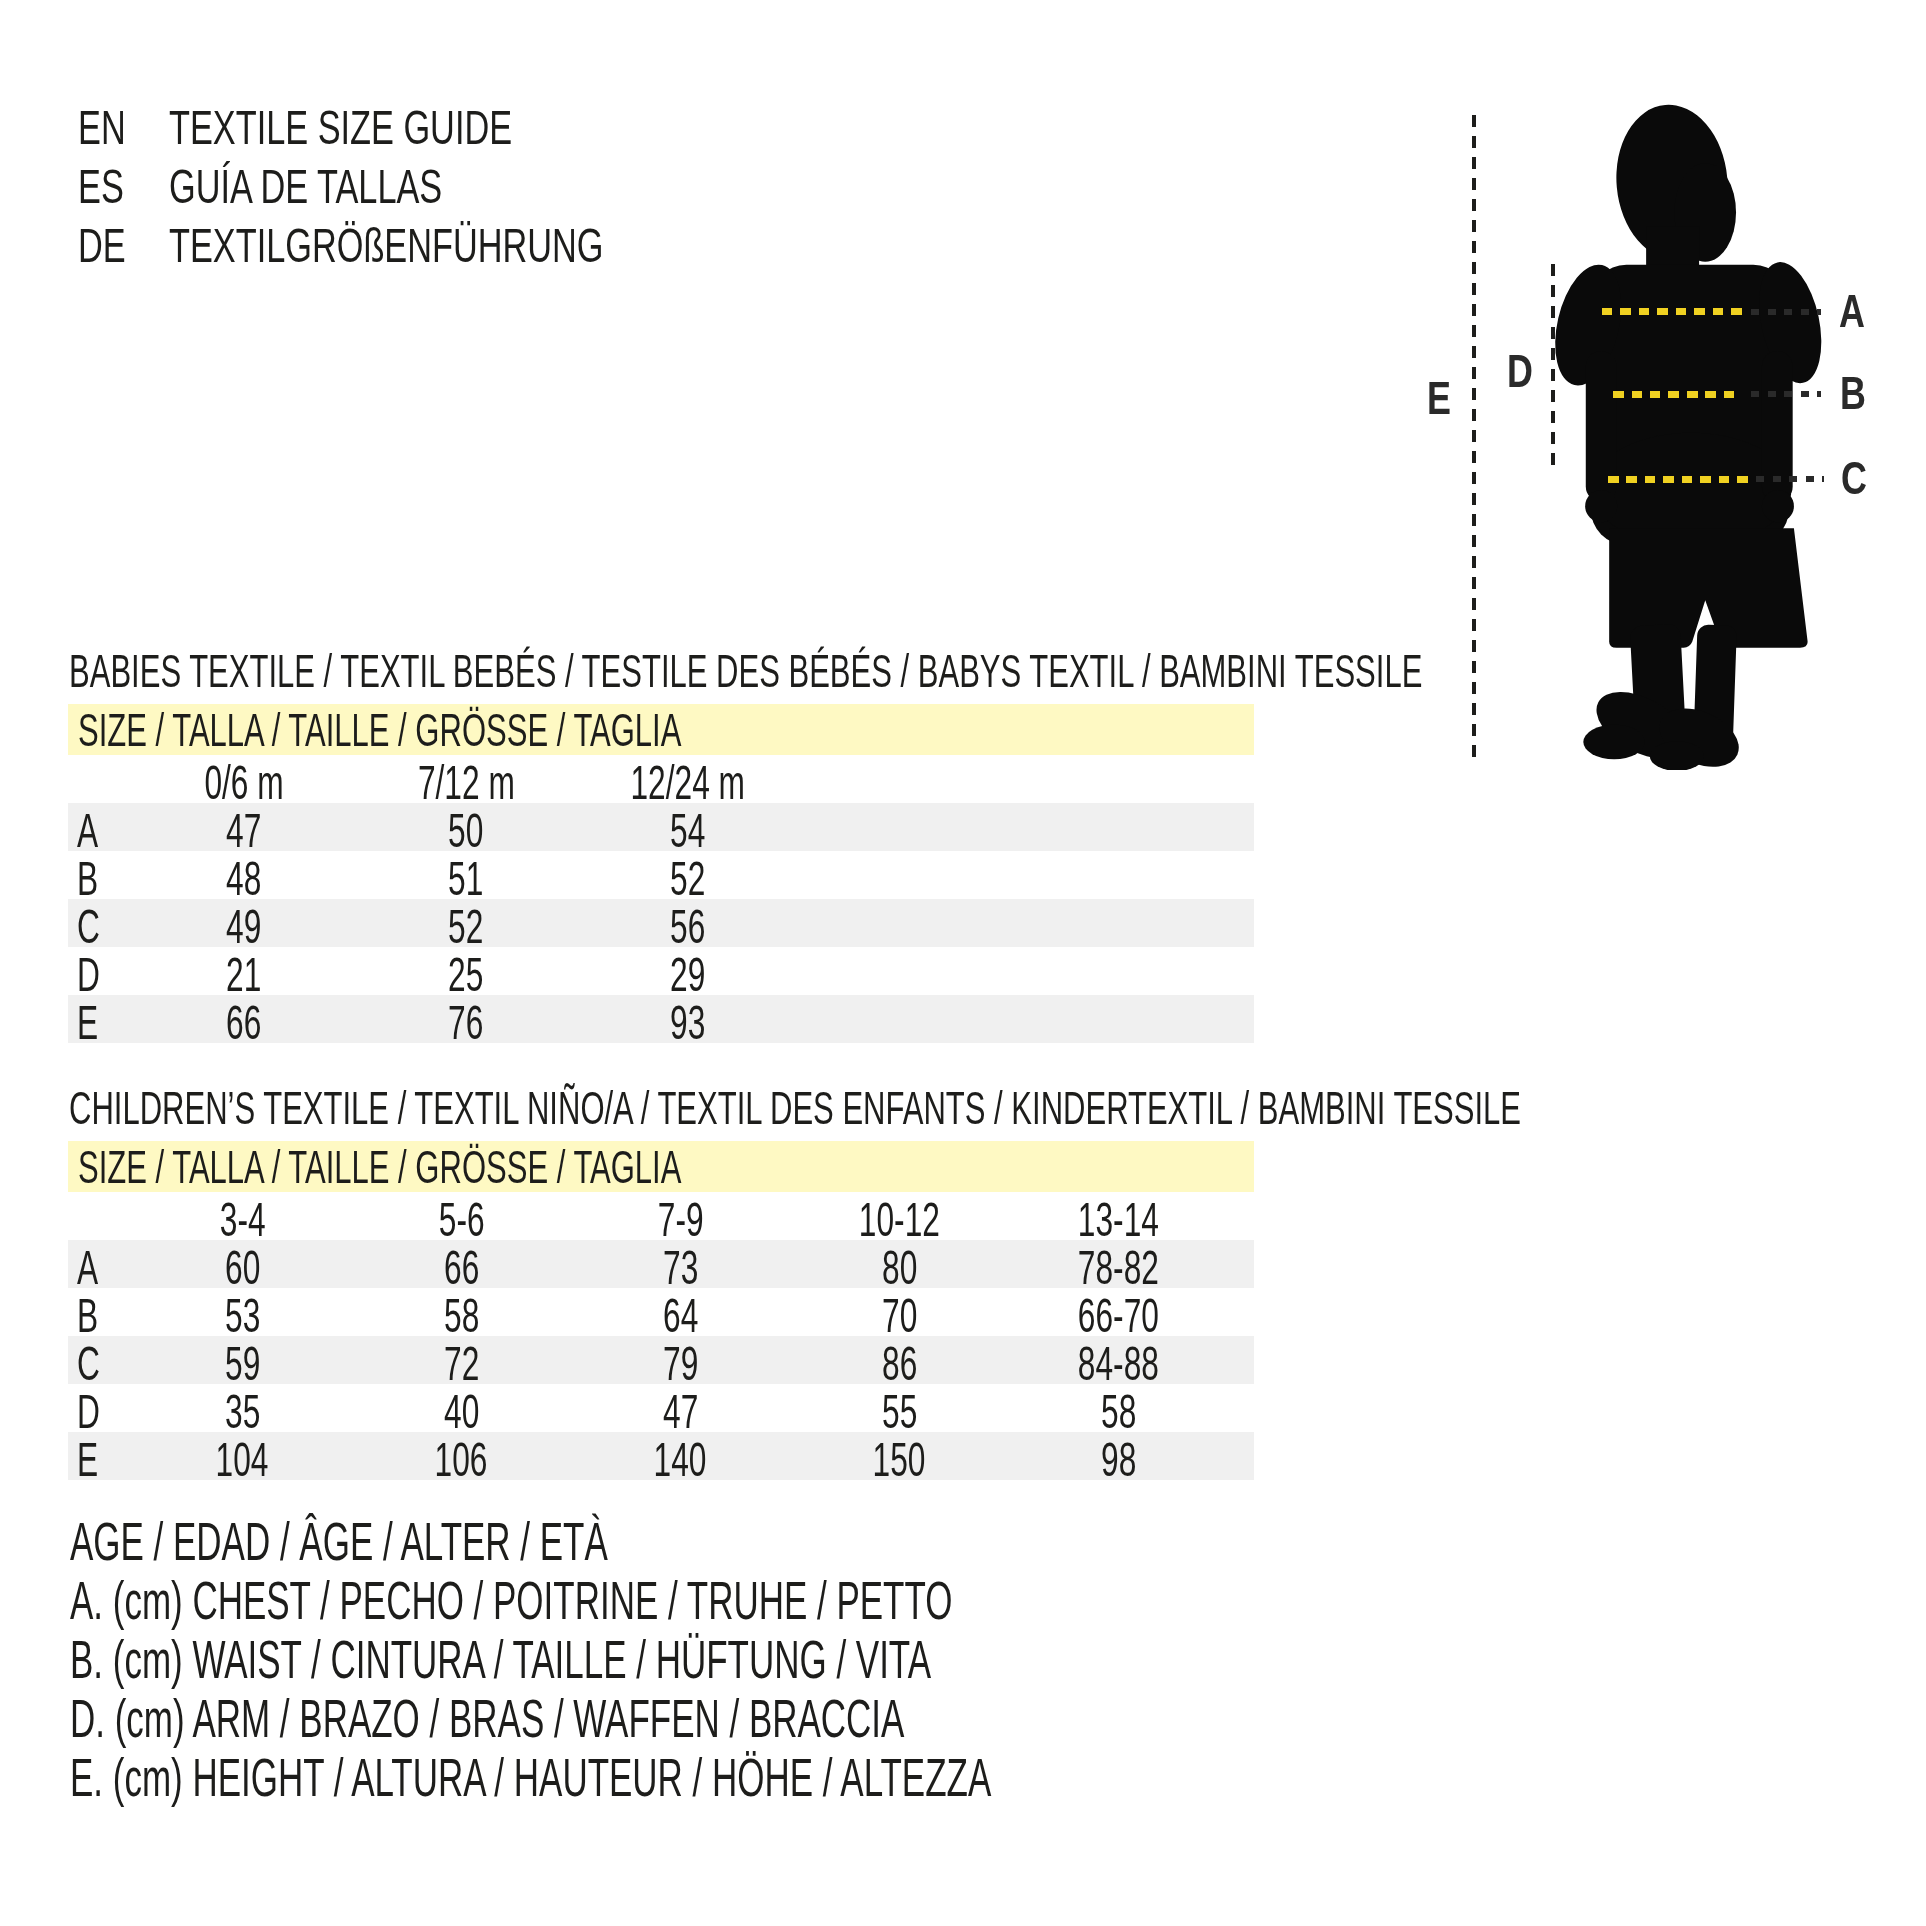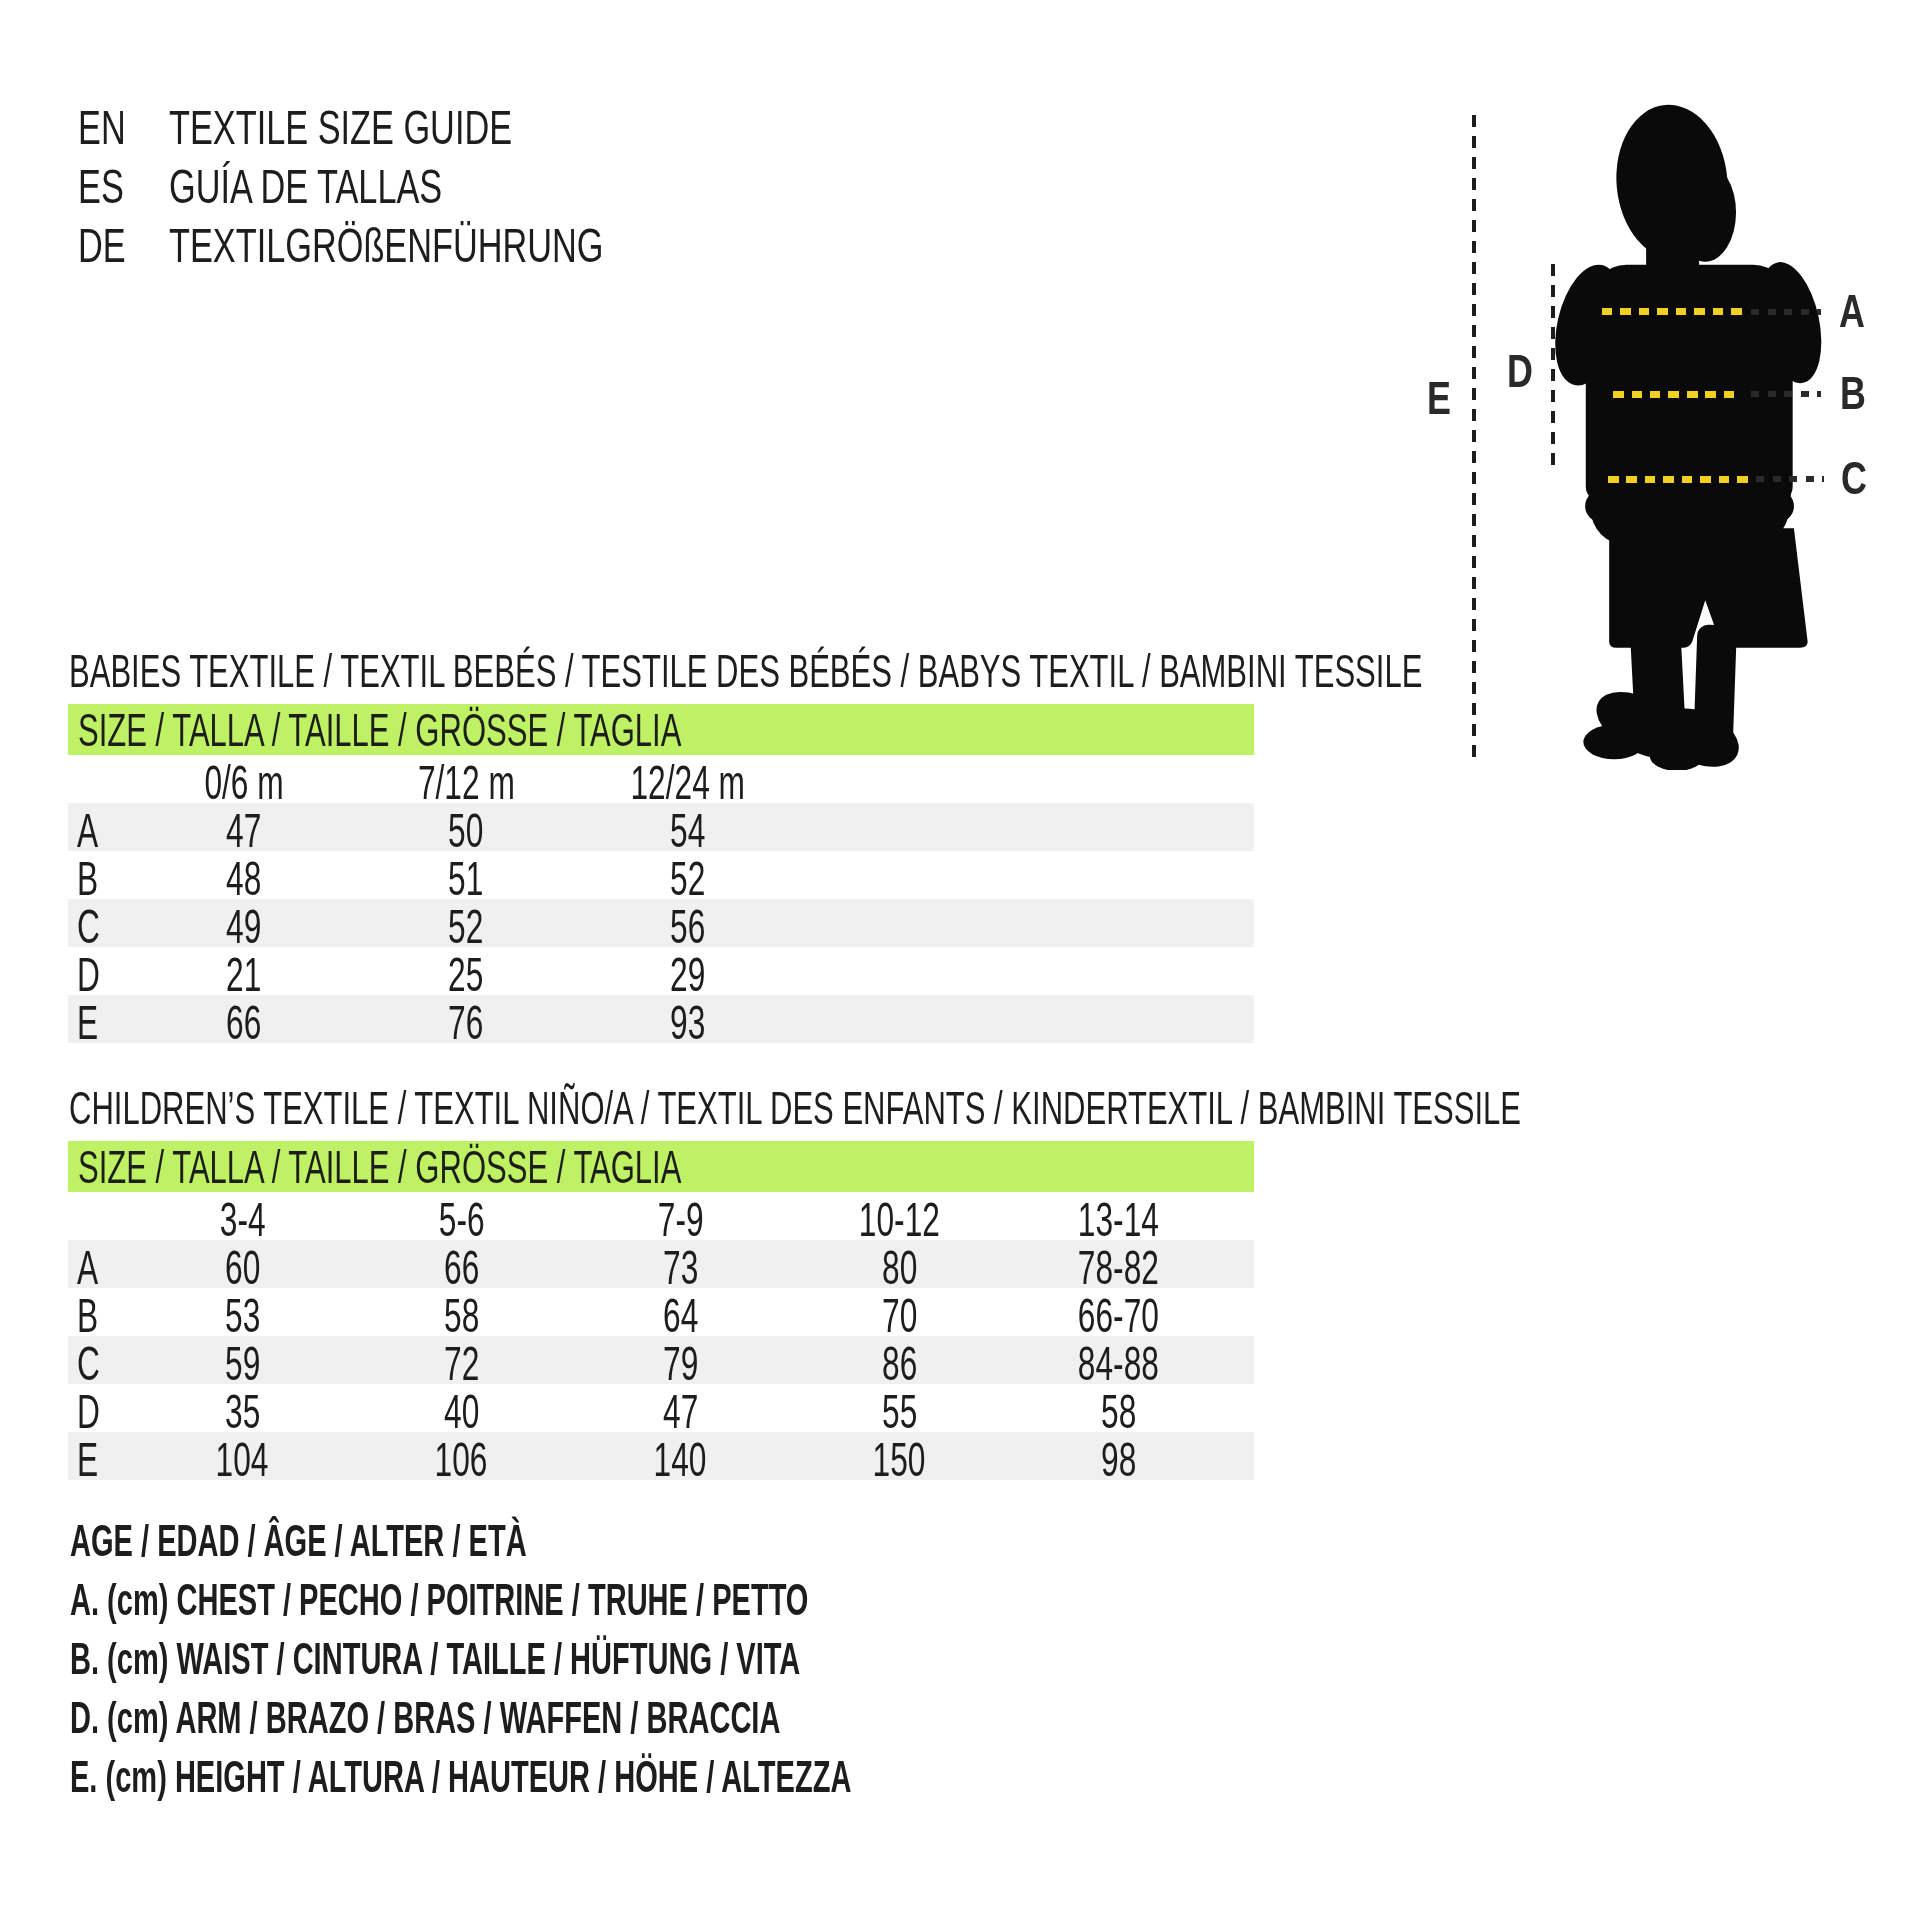--- a/index.html
+++ b/index.html
@@ -44,34 +44,34 @@
 
   
   .sec-title{position:absolute;left:69px;font-size:47px;line-height:49px;}
   .sec-title.babies{top:646px;}
   .sec-title.children{top:1083px;}
 
   
   .sizetable{position:absolute;left:68px;width:1186px;}
   .sizetable.babies{top:704px;}
   .sizetable.children{top:1141px;}
-  .size-bar{height:51px;background:#bef264;display:flex;align-items:center;padding-left:10px;
+  .size-bar{height:51px;background:#fef9c3;display:flex;align-items:center;padding-left:10px;
     font-size:47px;box-sizing:border-box;}
   .trow{display:grid;height:48px;align-items:center;font-size:48px;}
   .trow.b3{grid-template-columns:65px 222px 222px 222px 1fr;}
   .trow.c5{grid-template-columns:65px 219px 219px 219px 219px 219px 1fr;}
   .trow.stripe{background:#f0f0f0;}
   .cell{display:flex;justify-content:center;align-items:center;}
   .cell.lbl{justify-content:flex-start;padding-left:8.6px;}
   .cell .cond{transform:scaleX(.66);}
   .cell .ccenter{transform-origin:50% 50%;}
 
   
   .legend{position:absolute;left:70px;top:1511px;}
-  .legend-line{height:59px;display:flex;align-items:center;font-size:44px;font-weight:bold;}
+  .legend-line{height:59px;display:flex;align-items:flex-start;font-size:53px;}
 </style>
 </head>
 <body>
 
 <div class="page">
 
   <header class="langs">
     <div class="lang-row">
       <span class="code cond">EN</span>
       <span class="cond">TEXTILE SIZE GUIDE</span>

